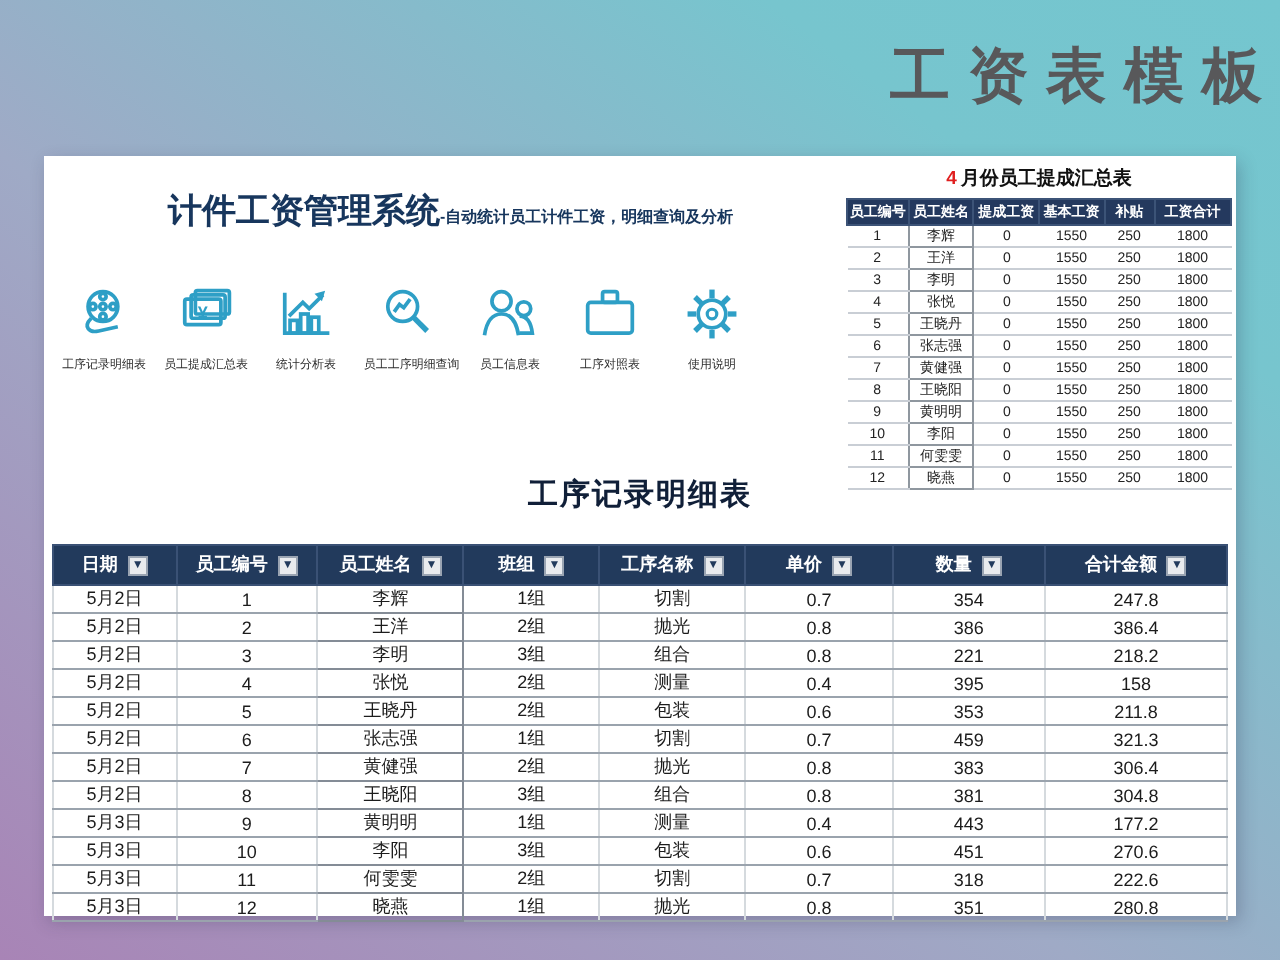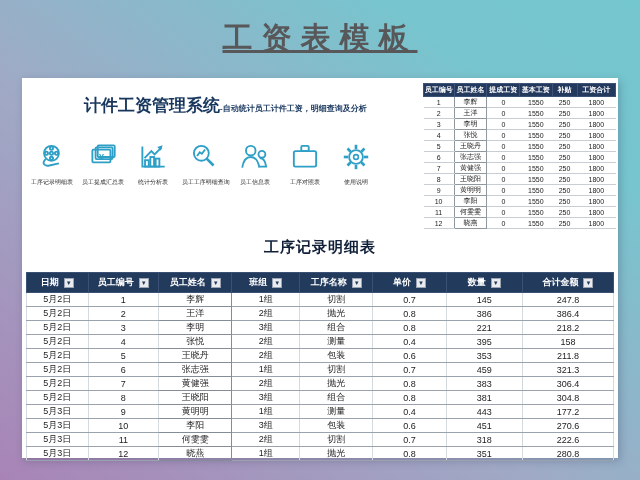--- a/index.html
+++ b/index.html
@@ -4,22 +4,22 @@
 <style>
   * { margin:0; padding:0; box-sizing:border-box; }
   html,body { width:640px; height:480px; overflow:hidden; }
   body {
     font-family:"Liberation Sans","DejaVu Sans",sans-serif;
     background:linear-gradient(to top right,#a884b6 0%,#9faac6 42%,#77c5ce 80%,#74c6cf 100%);
     position:relative;
   }
   .page-title {
     position:absolute; top:18px; left:0; width:100%;
-    text-align:center; font-size:30px; font-weight:bold;
-    color:#58585a; letter-spacing:9px;text-decoration:underline;
+    text-align:right; font-size:30px; font-weight:bold;
+    color:#58585a; letter-spacing:9px;
   }
   .panel {
     position:absolute; left:22px; top:78px; width:596px; height:380px;
     background:#ffffff; box-shadow:2px 3px 8px rgba(40,40,70,.25);
   }
   
   .sys-header { position:absolute; left:30px; top:16px; white-space:nowrap; }
   .sys-title { font-size:17px; font-weight:bold; color:#17365d;margin-left:32px; }
   .sys-sub { font-size:8px; font-weight:bold; color:#17365d; }
   
@@ -169,20 +169,23 @@
           </g>
           <circle cx="32" cy="32" r="13" stroke-width="3.5"></circle>
           <circle cx="32" cy="32" r="4.5" stroke-width="3"></circle>
         </svg>
       </span>
       <div class="icon-label">使用说明</div>
     </div>
   </div>
 
   <div class="summary">
+    <div class="summary-title">
+      <span class="red">4</span><span>月份员工提成汇总表</span>
+    </div>
     <table>
       <colgroup>
           <col class="s1">
           <col class="s2">
           <col class="s3">
           <col class="s4">
           <col class="s5">
           <col class="s6">
         </colgroup>
       <thead>
@@ -323,21 +326,21 @@
         </tr>
       </thead>
       <tbody>
           <tr>
             <td>5月2日</td>
             <td>1</td>
             <td>李辉</td>
             <td>1组</td>
             <td>切割</td>
             <td>0.7</td>
-            <td>145</td>
+            <td>354</td>
             <td>247.8</td>
           </tr>
           <tr>
             <td>5月2日</td>
             <td>2</td>
             <td>王洋</td>
             <td>2组</td>
             <td>抛光</td>
             <td>0.8</td>
             <td>386</td>

